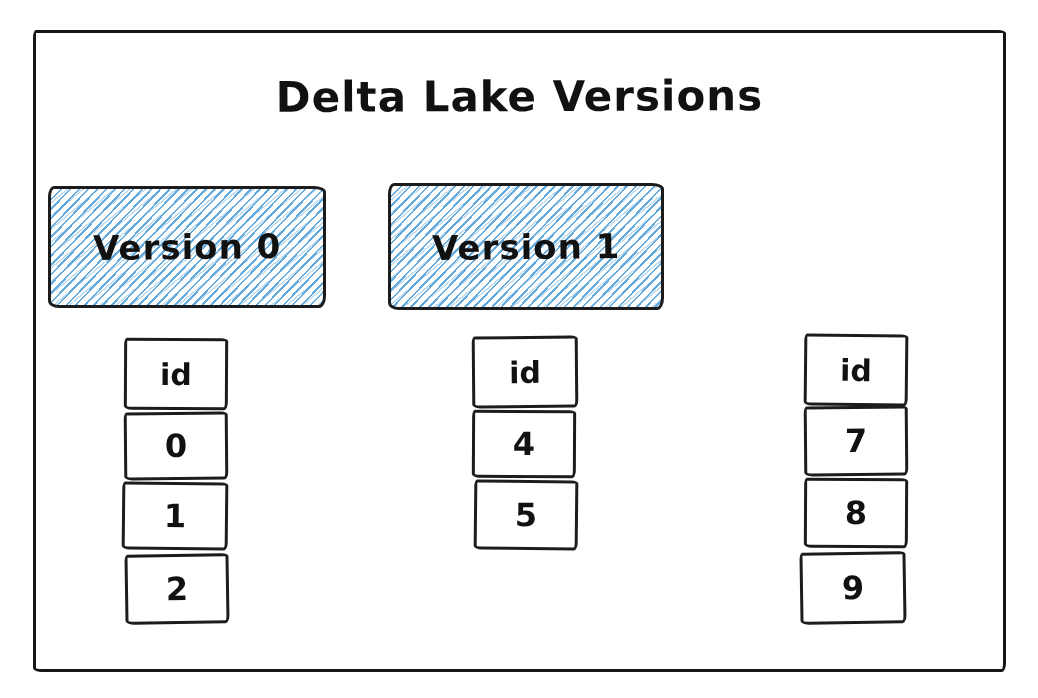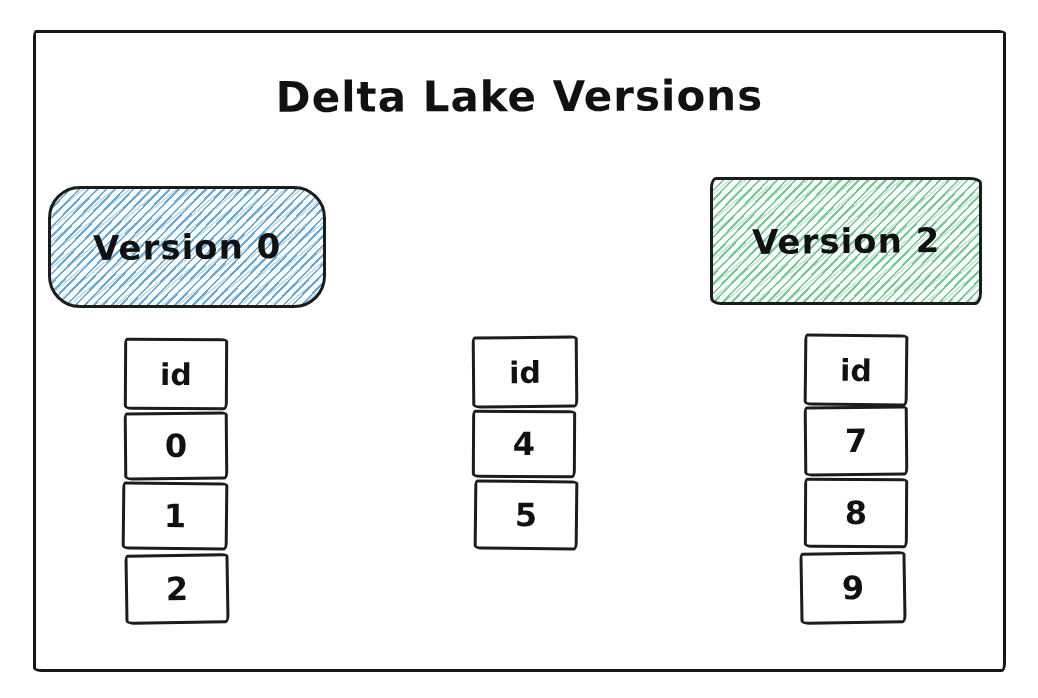--- a/index.html
+++ b/index.html
@@ -90,32 +90,32 @@
   .tilt-d { transform: rotate(0.3deg); }
 </style>
 </head>
 <body>
 
 <div id="canvas">
   <div class="frame"></div>
 
   <div class="title">Delta Lake Versions</div>
 
-  <div class="version-box hatch-blue" style="left:48px; top:186px; width:278px; height:122px;border-radius:32px;">
+  <div class="version-box hatch-blue" style="left:48px; top:186px; width:278px; height:122px;">
     <span class="version-label">Version 0</span>
   </div>
   <div class="cell header hatch-gray tilt-d" style="left:124px; top:338px; width:104px; height:72px;">id</div>
   <div class="cell tilt-a" style="left:124px; top:412px; width:104px; height:68px;">0</div>
   <div class="cell tilt-b" style="left:122px; top:482px; width:106px; height:68px;">1</div>
   <div class="cell tilt-c" style="left:125px; top:554px; width:104px; height:70px;">2</div>
 
+  <div class="version-box hatch-blue" style="left:388px; top:183px; width:276px; height:127px;">
+    <span class="version-label">Version 1</span>
+  </div>
   <div class="cell header hatch-gray tilt-a" style="left:472px; top:336px; width:106px; height:72px;">id</div>
   <div class="cell tilt-d" style="left:472px; top:410px; width:104px; height:68px;">4</div>
   <div class="cell tilt-b" style="left:474px; top:480px; width:104px; height:70px;">5</div>
 
-  <div class="version-box hatch-green" style="left:710px; top:177px; width:272px; height:128px;">
-    <span class="version-label">Version 2</span>
-  </div>
   <div class="cell header hatch-gray tilt-b" style="left:804px; top:334px; width:104px; height:72px;">id</div>
   <div class="cell tilt-a" style="left:804px; top:406px; width:104px; height:70px;">7</div>
   <div class="cell tilt-d" style="left:804px; top:478px; width:104px; height:70px;">8</div>
   <div class="cell tilt-c" style="left:800px; top:552px; width:106px; height:72px;">9</div>
 </div>
 
 </body></html>

